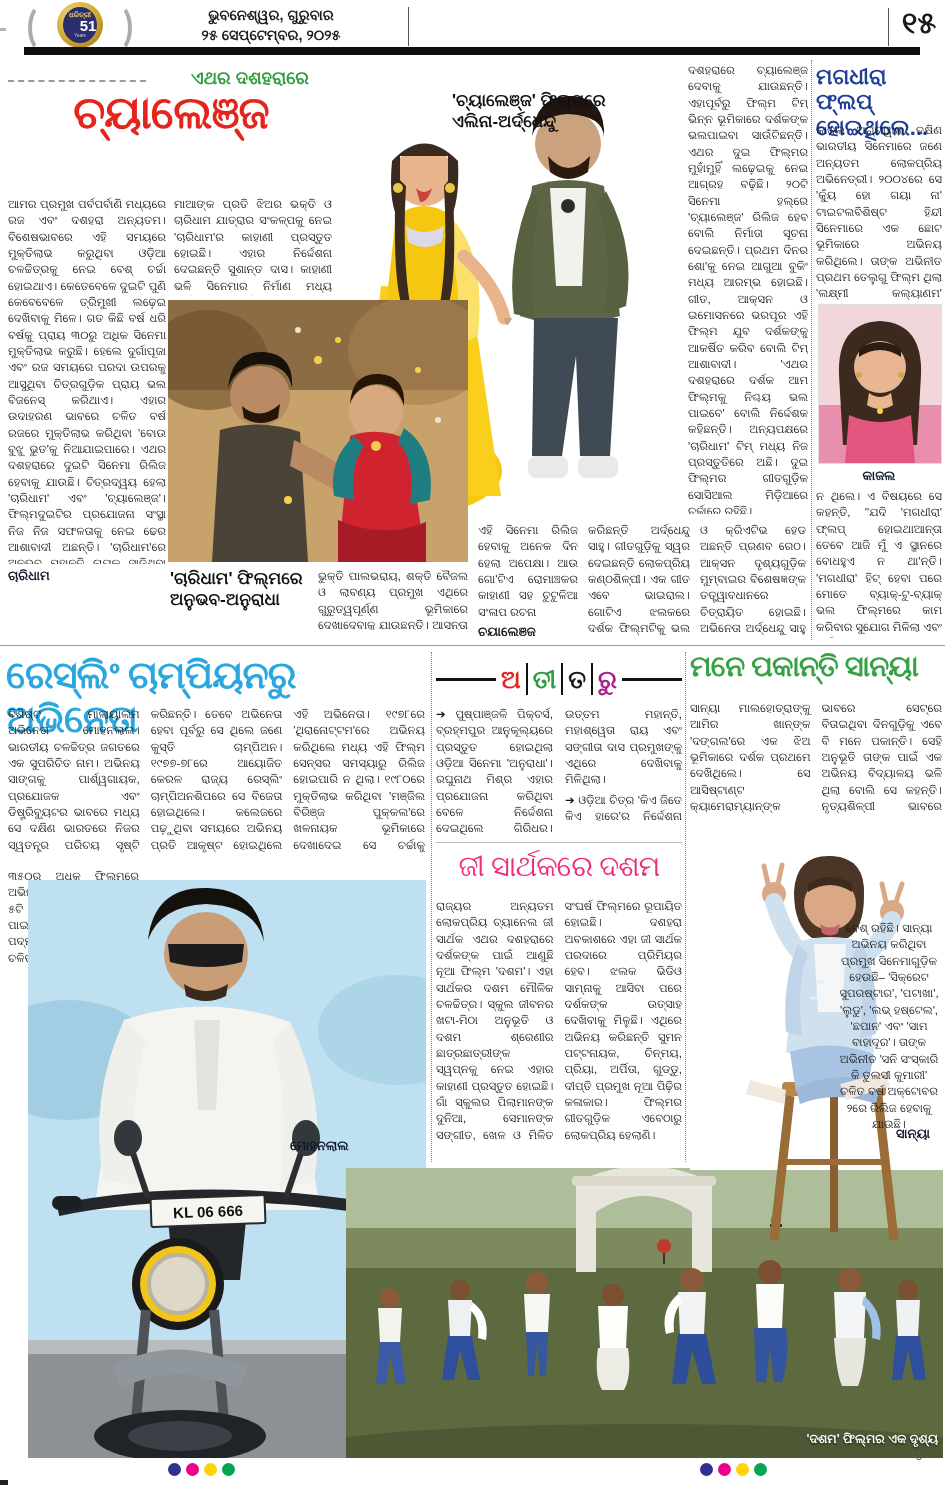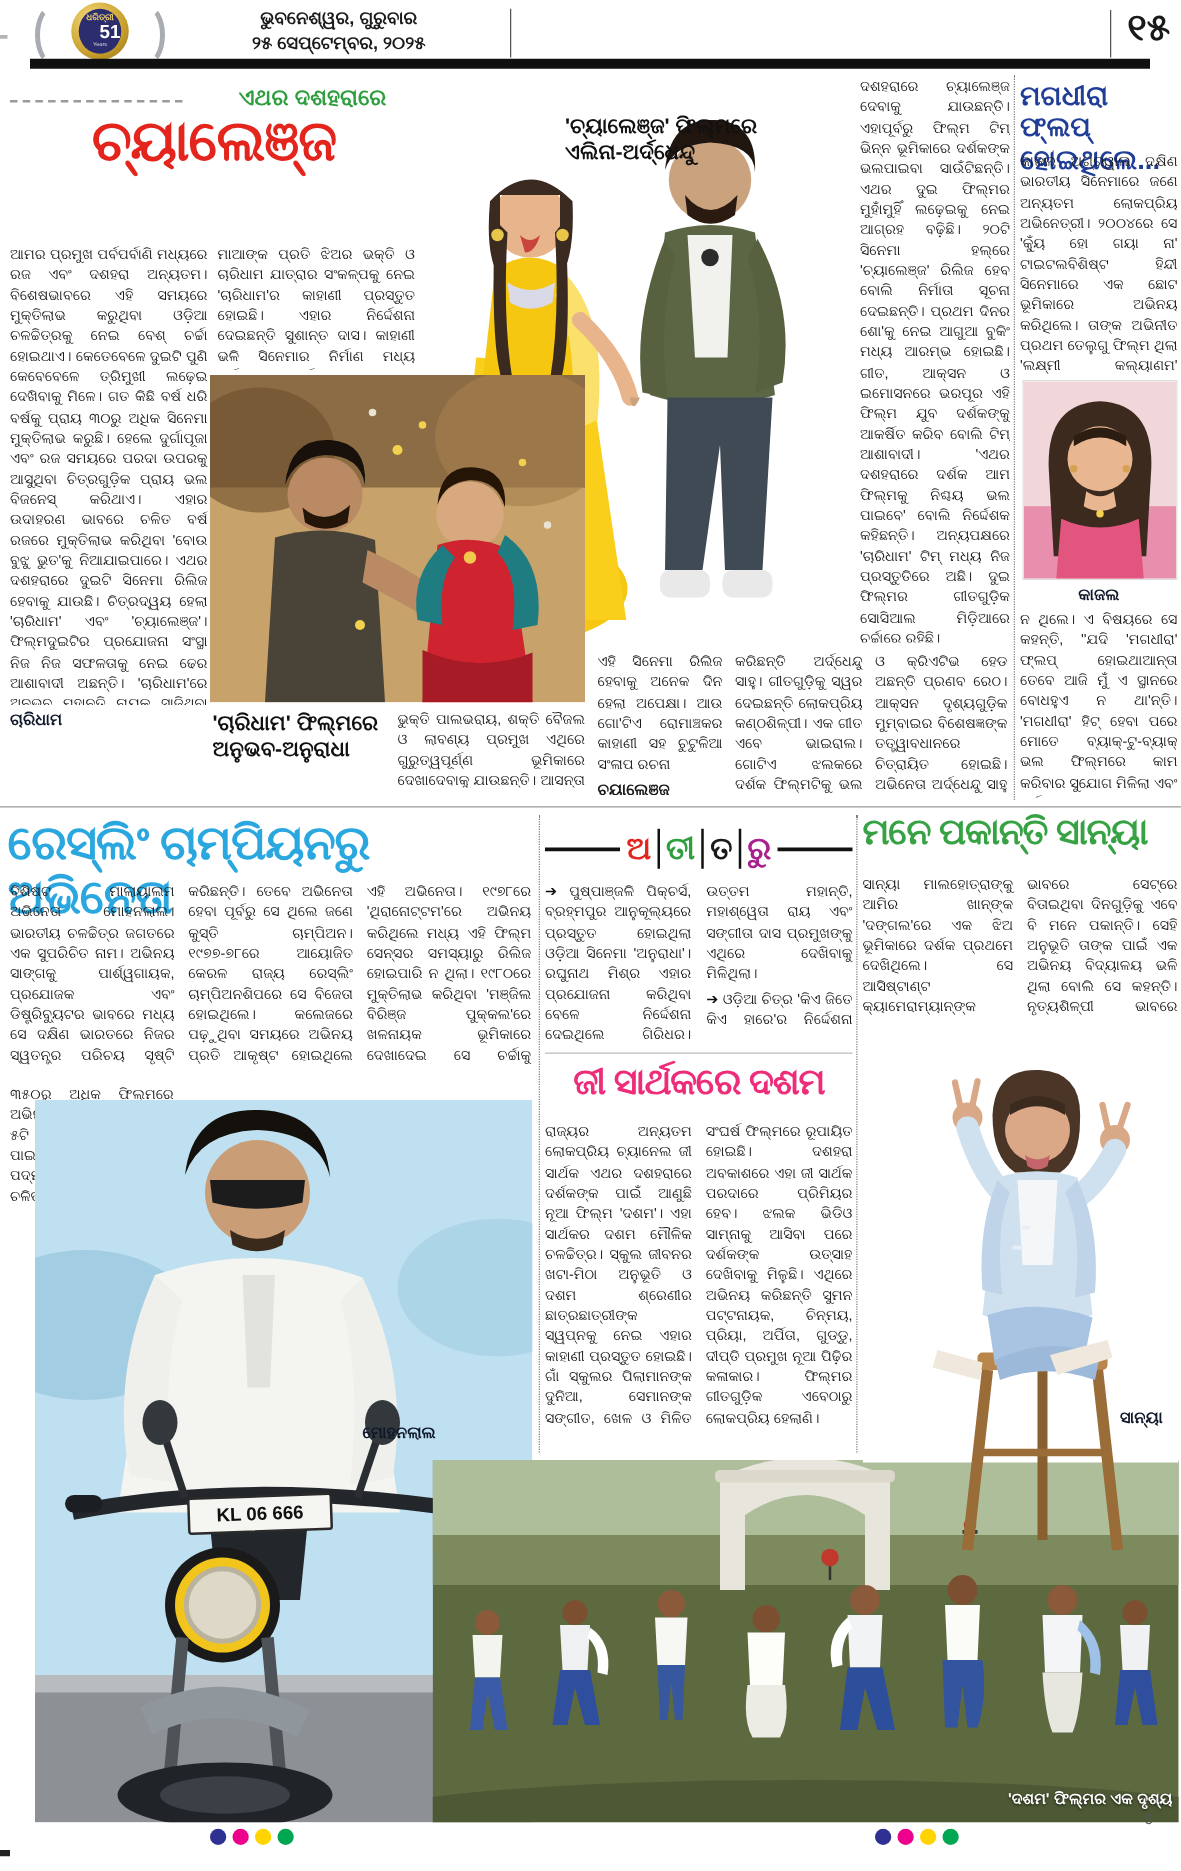--- a/index.html
+++ b/index.html
@@ -27,21 +27,21 @@
   #dateline{position:absolute;left:140px;top:6px;width:262px;text-align:center;font-weight:bold;font-size:14.5px;line-height:1.35;}
   .vln{position:absolute;width:0;border-left:1px solid #555;}
   #sect{position:absolute;left:742px;top:3px;width:140px;text-align:right;font-size:35px;font-weight:900;letter-spacing:-1px;}
   #pnum{position:absolute;left:896px;top:6px;width:46px;text-align:center;font-size:30px;font-weight:900;}
   
   #kicker{position:absolute;left:150px;top:68px;width:200px;text-align:center;font-size:18px;font-weight:bold;color:#2f9e3e;}
   #mainhead{position:absolute;left:0;top:90px;width:342px;text-align:center;color:#e3251d;font-weight:900;font-size:45px;line-height:1.02;letter-spacing:-1px;}
   .subhead{font-weight:bold;font-size:13px;margin:3px 0 0 0;}
   #kajalhead{position:absolute;left:816px;top:64px;width:128px;font-size:22px;font-weight:900;line-height:1.15;color:#203e98;white-space:pre-line;}
   #mohanhead{position:absolute;left:6px;top:654px;width:424px;font-size:38px;font-weight:900;color:#2aa7df;letter-spacing:-1px;}
-  #dashamhead{position:absolute;left:436px;top:850px;width:246px;text-align:center;font-size:29px;font-weight:700;color:#ee2d7a;letter-spacing:-1px;}
+  #dashamhead{position:absolute;left:436px;top:850px;width:246px;text-align:center;font-size:29px;font-weight:400;color:#ee2d7a;letter-spacing:-1px;}
   #sanyahead{position:absolute;left:690px;top:650px;width:252px;font-size:29px;font-weight:900;color:#37a244;letter-spacing:-1px;}
   
   #atitaru{position:absolute;left:436px;top:658px;width:246px;height:42px;display:flex;align-items:center;}
   #atitaru .ln{flex:1;height:3px;background:#111;}
   #atitaru .lt{font-size:25px;font-weight:900;padding:0 5px;line-height:1;}
   #atitaru .bar{width:2px;height:32px;background:#111;}
   .c0{color:#e3251d}.c1{color:#2f9e3e}.c2{color:#1a1a1a}.c3{color:#a8218e}
   #atilist{position:absolute;left:436px;top:706px;width:246px;height:136px;column-count:2;column-gap:12px;font-size:11.5px;line-height:1.42;text-align:justify;overflow:hidden;}
   #atilist p{margin:0 0 4px 0;}
   #atilist p::before{content:"➔ ";font-weight:bold;color:#111;}
@@ -365,20 +365,21 @@
       <path d="M172 112 Q190 150 186 202 L170 206 Q176 150 162 122Z" fill="#bfd4e8"></path>
 
       <path d="M100 220 Q140 206 184 222 L176 262 Q138 248 106 260Z" fill="#a9c4e2"></path>
       <path d="M106 256 Q150 236 190 252 L186 272 Q146 258 110 272Z" fill="#9cb9da"></path>
       <path d="M150 252 L196 240 L200 254 L156 268Z" fill="#f0e8dc"></path>
       <path d="M96 258 L60 248 L56 262 L94 272Z" fill="#f0e8dc"></path>
       <path d="M128 150 l6 0 M120 166 l8 0" stroke="#e8eef5" stroke-width="3"></path>
     </svg>
     <div class="lbl" style="left:206px;top:294px;">ସାନ୍ୟା</div>
   </div>
+  <div class="col" style="left:838px;top:920px;width:102px;height:236px;text-align:center;z-index:6;">ବେଶ୍ ରହିଛି। ସାନ୍ୟା ଅଭିନୟ କରିଥିବା ପ୍ରମୁଖ ସିନେମାଗୁଡ଼ିକ ହେଉଛି– 'ସିକ୍ରେଟ ସୁପରଷ୍ଟାର', 'ପଟାଖା', 'ଲୁଡୁ', 'ଲଭ୍ ହଷ୍ଟେଲ', 'ଛପାନ' ଏବଂ 'ସାମ ବାହାଦୂର'। ତାଙ୍କ ଅଭିନୀତ 'ସନି ସଂସ୍କାରି କି ତୁଲସୀ କୁମାରୀ' ଚଳିତ ବର୍ଷ ଅକ୍ଟୋବର ୨ରେ ରିଲିଜ ହେବାକୁ ଯାଉଛି।</div>
 
   <div class="regs" style="left:168px;top:1463px;">
     <i style="background:#2e3192"></i>
     <i style="background:#ec008c"></i>
     <i style="background:#ffd400"></i>
     <i style="background:#00a651"></i>
   </div>
   <div class="regs" style="left:700px;top:1463px;">
     <i style="background:#2e3192"></i>
     <i style="background:#ec008c"></i>

